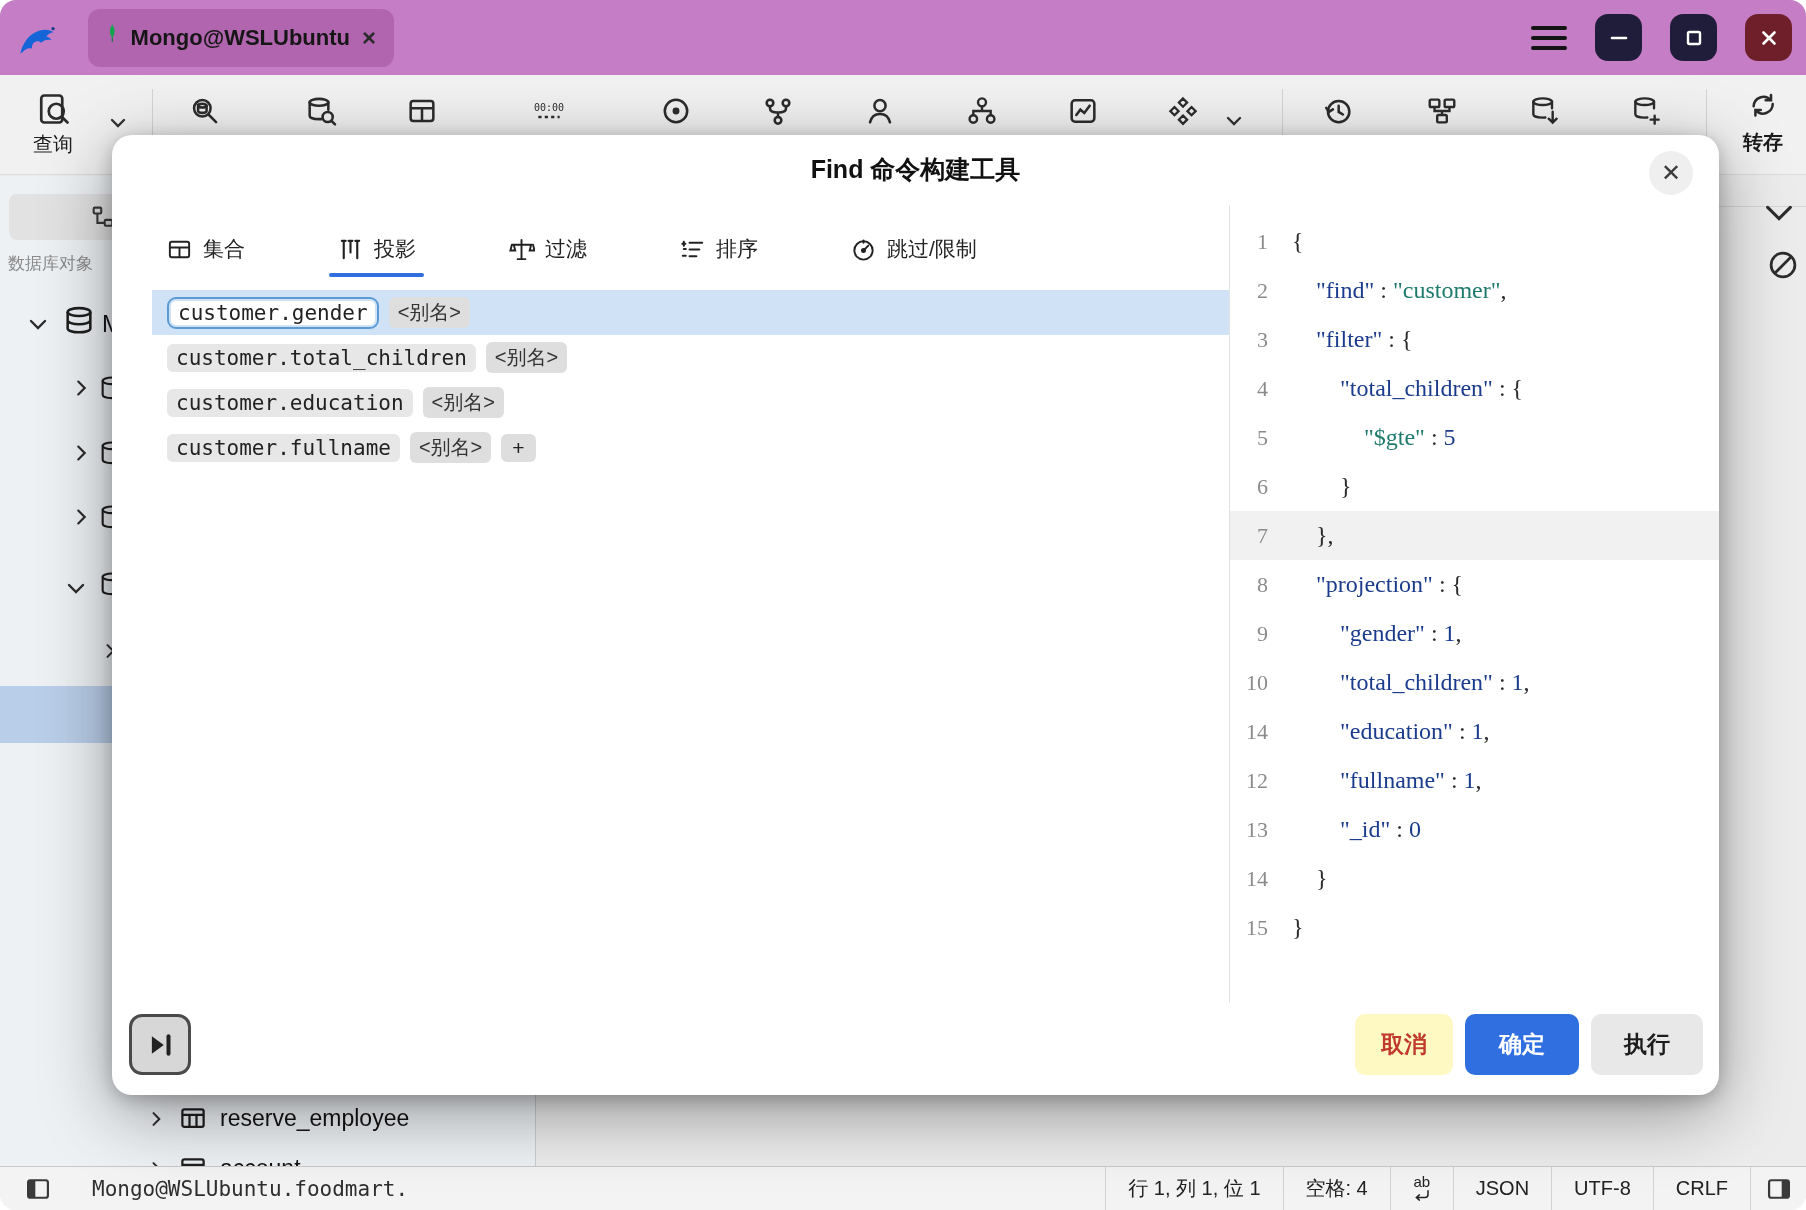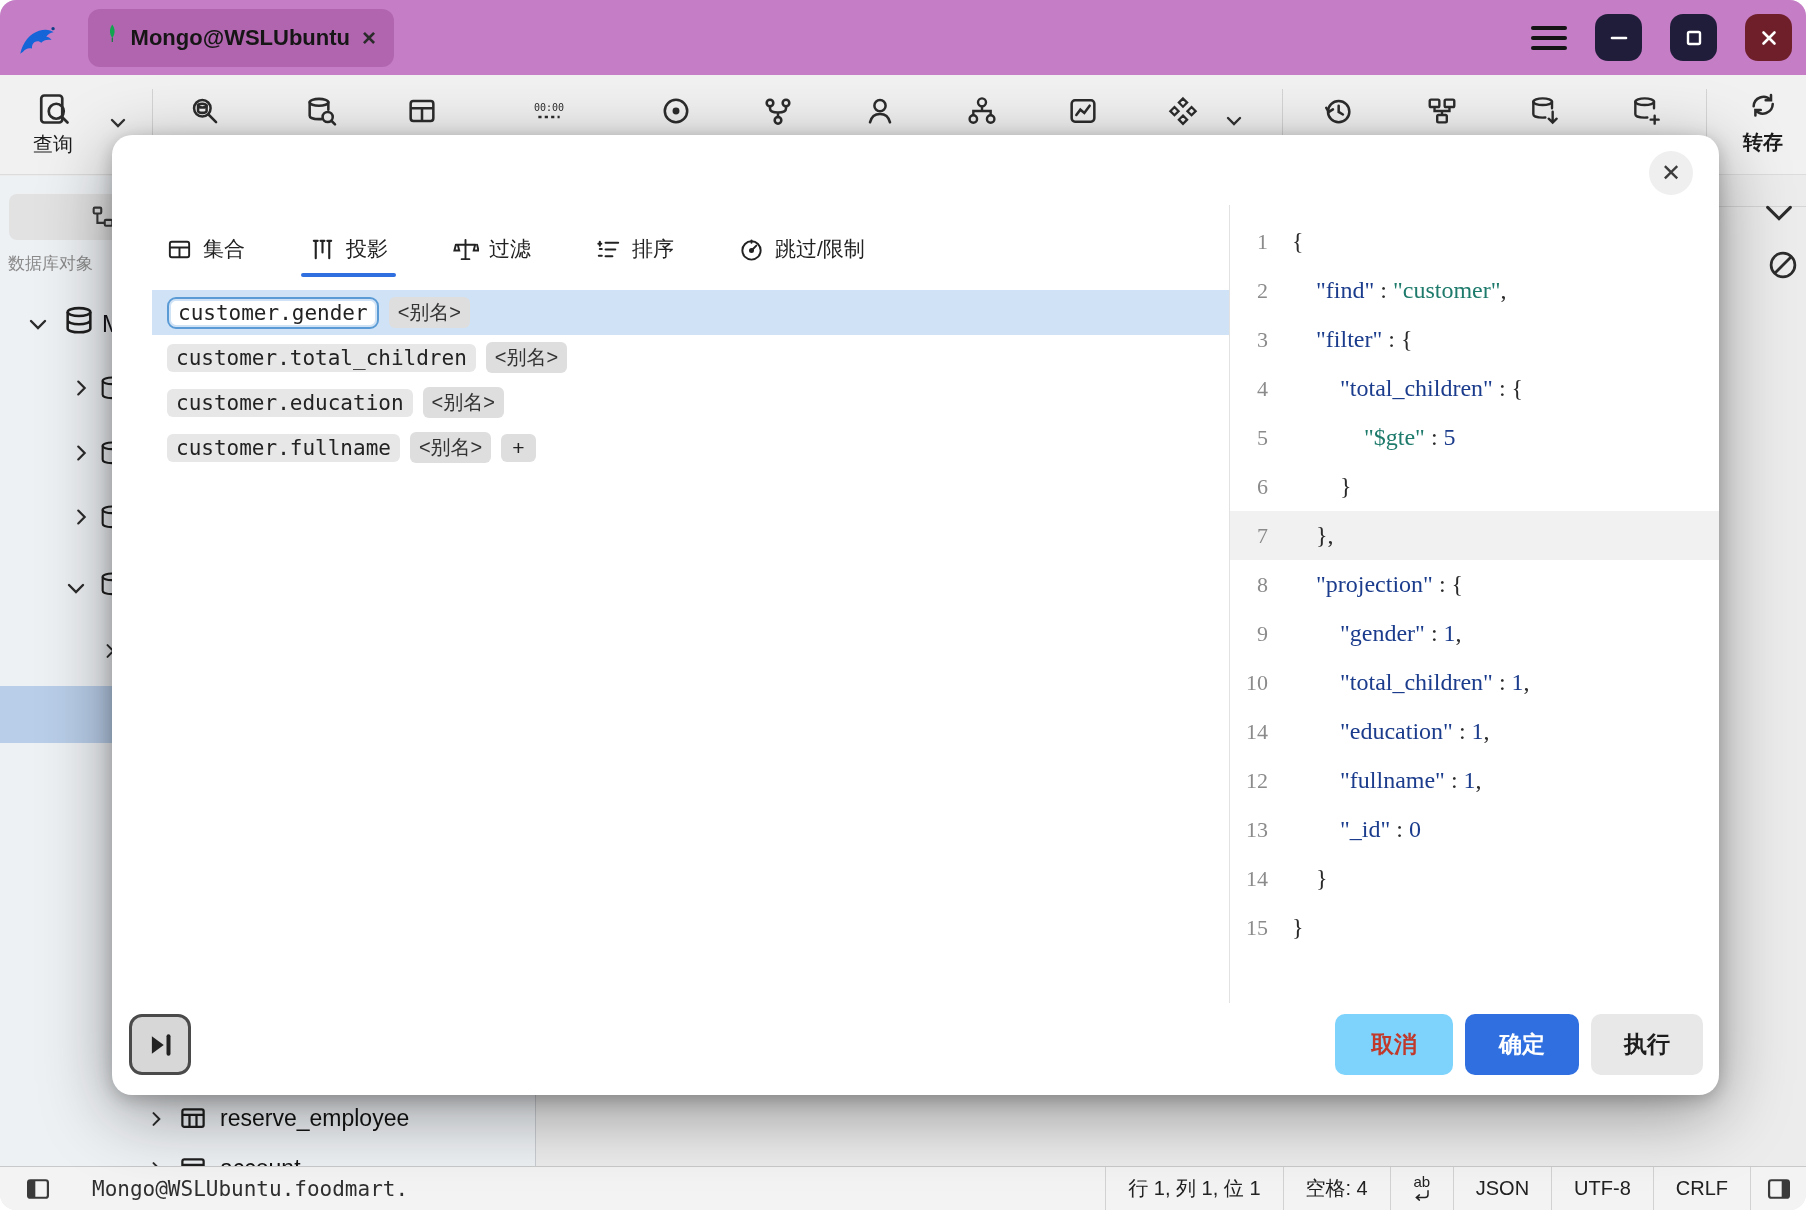--- a/index.html
+++ b/index.html
@@ -52,21 +52,21 @@
   .sb-cell.iconcell{width:56px;padding:0;}
   .wrapglyph{display:flex;flex-direction:column;align-items:center;line-height:1;}
   .wrapglyph .t{font-size:15px;color:#222;}
 
   
   .dialog{position:absolute;left:112px;top:135px;width:1607px;height:960px;background:#fff;border-radius:20px;
     box-shadow:0 18px 70px rgba(0,0,0,.38), 0 4px 18px rgba(0,0,0,.22);z-index:40;}
   .dlg-title{position:absolute;left:0;right:0;top:18px;text-align:center;font-size:25px;font-weight:700;color:#111;}
   .dlg-close{position:absolute;right:26px;top:16px;width:44px;height:44px;border-radius:50%;background:#efefef;
     display:flex;align-items:center;justify-content:center;font-size:24px;color:#3c3c3c;cursor:pointer;}
-  .dlg-tabs{position:absolute;left:50px;top:86px;display:flex;gap:56px;height:56px;}
+  .dlg-tabs{position:absolute;left:50px;top:86px;display:flex;gap:84px;height:56px;}
   .dlg-tab{display:flex;align-items:center;gap:10px;font-size:21px;color:#222;position:relative;padding:0 4px;cursor:pointer;}
   .dlg-tab svg{width:27px;height:27px;}
   .dlg-tab.active::after{content:"";position:absolute;left:-4px;right:-4px;bottom:0;height:4px;background:var(--accent-blue);border-radius:2px;}
   .field-list{position:absolute;left:0;top:155px;width:1117px;padding-left:40px;}
   .field-row{height:45px;display:flex;align-items:center;gap:10px;padding-left:15px;}
   .field-row.selected{background:var(--selected-row);}
   .chip{font-family:"DejaVu Sans Mono",monospace;font-size:21px;background:#e7e7e7;border-radius:6px;padding:2px 9px;color:#222;}
   .chip.focus{background:#fff;border:2px solid #5b9bd5;border-radius:9px;box-shadow:0 0 0 2px #cfe2f6 inset;}
   .chip.alias{font-family:"Liberation Sans",sans-serif;font-size:20px;color:#333;background:#dedede;}
   .chip.add{font-family:"Liberation Sans",sans-serif;font-size:21px;padding:2px 11px;background:#dedede;}
@@ -76,21 +76,21 @@
   .code-line.active{background:#f1f1f1;}
   .ln{width:54px;flex:none;text-align:right;padding-right:16px;color:#8b8b8b;font-size:22px;}
   .lt{font-size:24px;color:#2b2b2b;white-space:pre;}
   .tk-key{color:var(--key-color);}
   .tk-str{color:var(--string-color);}
   .tk-num{color:var(--number-color);}
   .tk-p{color:#2b2b2b;}
   .dlg-footer-btn{position:absolute;bottom:20px;height:61px;border-radius:10px;display:flex;align-items:center;justify-content:center;
     font-size:23px;font-weight:700;cursor:pointer;border:none;}
   .btn-step{left:17px;width:62px;background:#d7d7d7;border:3px solid #4a4a4a;border-radius:13px;}
-  .btn-cancel{right:266px;width:118px;background:#7dd3fc;color:var(--cancel-red);}
+  .btn-cancel{right:266px;width:98px;background:#fef9c3;color:var(--cancel-red);}
   .btn-ok{right:140px;width:114px;background:var(--accent-blue);color:#fff;}
   .btn-run{right:16px;width:112px;background:#e8e8e8;color:#1d1d1d;}
 
   
   .rt-frag{position:absolute;z-index:2;}
 </style>
 </head>
 <body>
 
 <div id="window">
@@ -375,20 +375,21 @@
   </div>
   <div class="rt-frag" style="left:1766px;top:248px;width:34px;height:34px;">
     <svg viewBox="0 0 24 24" fill="none" stroke="#2c2c2c" stroke-width="1.9">
         <circle cx="12" cy="12" r="8.4"></circle>
         <path d="M6.2 17.8L17.8 6.2"></path>
       </svg>
   </div>
   <div class="rline" style="left:1719px;top:206px;width:87px;height:1px;"></div>
 
   <div class="dialog">
+    <div class="dlg-title">Find 命令构建工具</div>
     <div class="dlg-close">✕</div>
 
     <div class="dlg-tabs">
       <div class="dlg-tab">
         <svg viewBox="0 0 28 28" fill="none" stroke="#222" stroke-width="2">
             <rect x="4" y="6" width="20" height="16" rx="2"></rect>
             <path d="M4 12h20M14 12v10"></path>
           </svg>
         <span>集合</span>
       </div>

